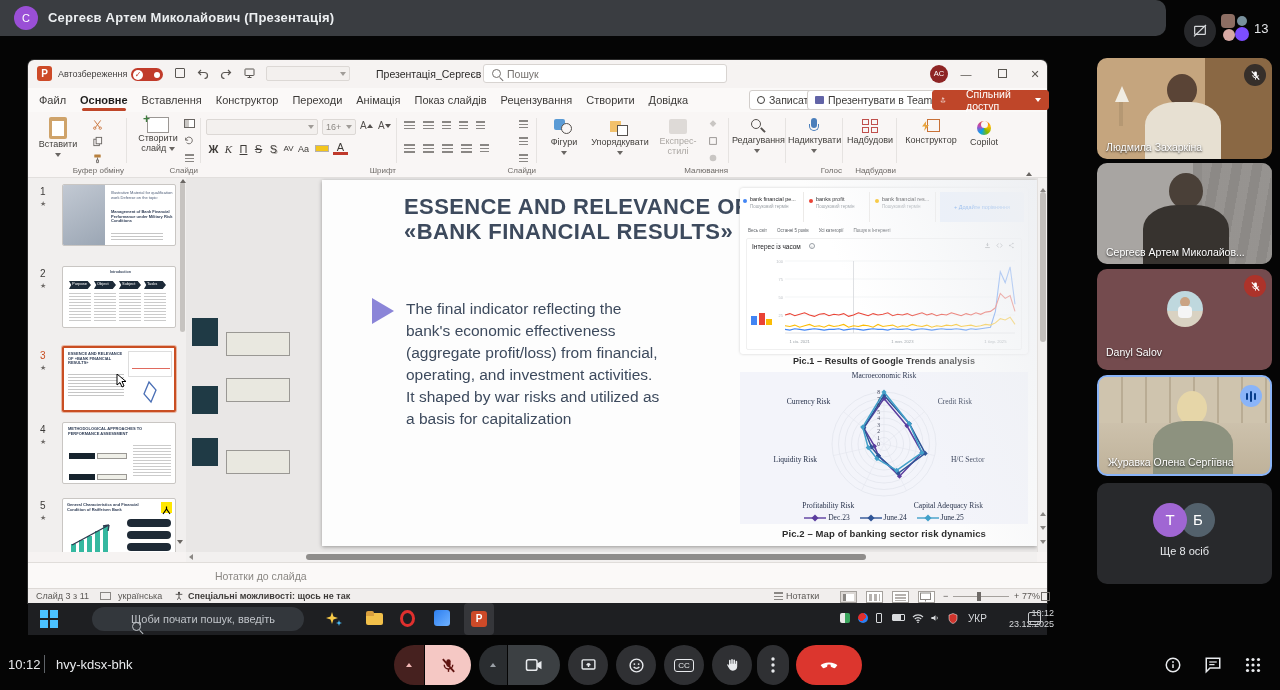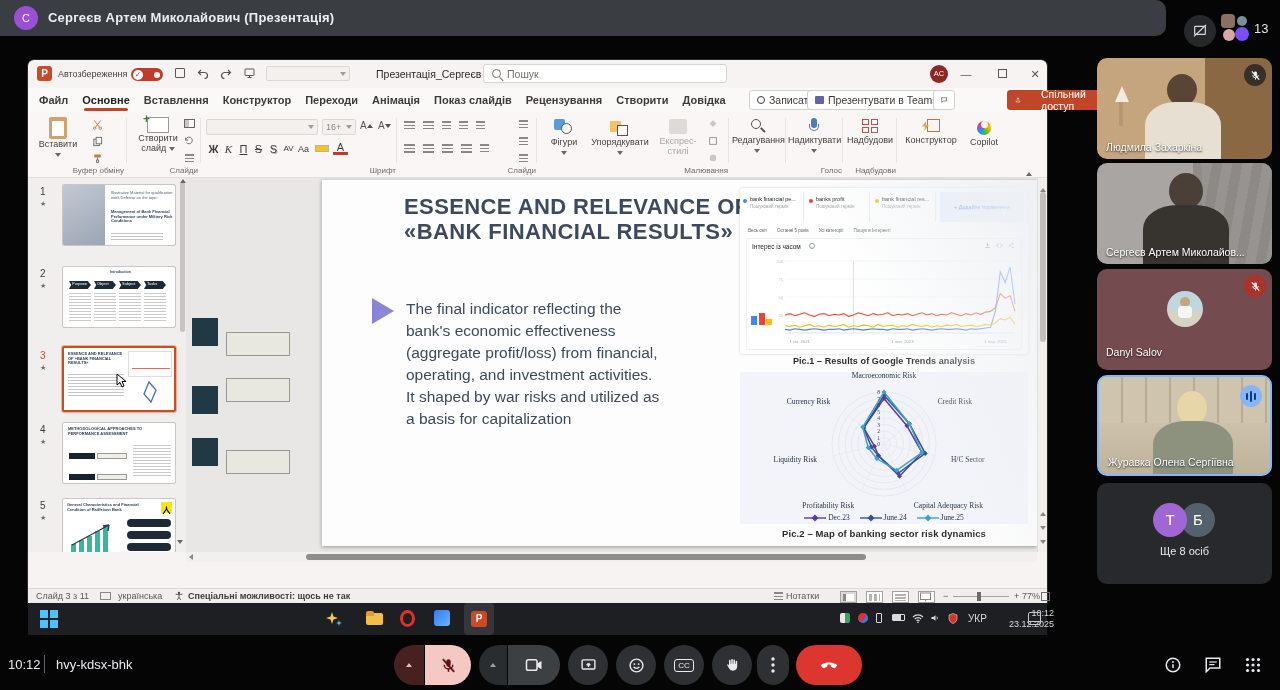--- a/index.html
+++ b/index.html
@@ -24,21 +24,21 @@
   .head{position:absolute;border-radius:50%;}
   .shou{position:absolute;border-radius:40% 40% 0 0;}
   
   .mb-btn{position:absolute;top:645px;height:40px;border-radius:20px;background:#2f3033;display:flex;align-items:center;justify-content:center;color:#e8eaed;}
   .mb-circle{width:40px;}
   .mb-txt{color:#e8eaed;font-size:13px;}
   
   .ppt{left:28px;top:60px;width:1019px;height:543px;background:#f6f3f2;border-radius:6px 6px 0 0;box-shadow:0 0 0 1px #2a2a2a;}
   .ppt .titlebar{position:absolute;left:0;top:0;width:100%;height:28px;}
   .qat-ic{position:absolute;top:7px;width:14px;height:14px;color:#5a5652;font-size:11px;text-align:center;line-height:14px;}
-  .tab{display:inline-block;margin:0 7px;font-size:11px;color:#3c3a38;line-height:24px;cursor:default;font-weight:bold;}
+  .tab{display:inline-block;margin:0 7px;font-size:11px;color:#3c3a38;line-height:24px;cursor:default;}
   .tab.active{font-weight:700;color:#1f1e1d;position:relative;}
   .tab.active::after{content:"";position:absolute;left:2px;right:2px;bottom:1px;height:3px;background:#bf4629;border-radius:2px;}
   .pillbtn{position:absolute;top:2px;height:20px;border:1px solid #d2cecb;border-radius:3px;background:#fff;font-size:10.5px;color:#3c3a38;display:flex;align-items:center;padding:0 7px;gap:4px;}
   .ribbon{position:absolute;left:0;top:52px;width:100%;height:66px;background:#f9f6f5;border-bottom:1px solid #e2dfdd;}
   .rsep{position:absolute;top:6px;bottom:14px;width:1px;background:#e6e3e1;}
   .rlabel{position:absolute;bottom:2px;font-size:8px;color:#6e6a67;text-align:right;}
   .rbtn-big{position:absolute;top:5px;text-align:center;font-size:9px;color:#43403d;}
   .rmini{position:absolute;width:14px;height:13px;font-size:10px;color:#6a6663;text-align:center;line-height:12px;}
   .fglyph{display:inline-block;font-size:11px;color:#3f3c39;width:15px;text-align:center;}
   .combo{background:#f3f0ee;border:1px solid #dcd8d5;border-radius:2px;color:#8c8884;font-size:9px;display:flex;align-items:center;justify-content:space-between;padding:0 3px;}
@@ -157,21 +157,21 @@
         </span>
       <span class="pillbtn" style="left:779px;">
           <span style="width:9px;height:8px;background:#6264a7;border-radius:1px;display:inline-block;"></span>
           <span>Презентувати в Teams</span>
         </span>
       <span class="pillbtn" style="left:905px;width:22px;justify-content:center;">
           <svg width="11" height="10" viewBox="0 0 24 22">
             <path d="M2 2h20v13H9l-6 5z" fill="none" stroke="#3c3a38" stroke-width="2.4"></path>
           </svg>
         </span>
-      <span class="pillbtn" style="left:979px;background:#bf4629;border-color:#bf4629;color:#fff;gap:20px;">
+      <span class="pillbtn" style="left:904px;background:#bf4629;border-color:#bf4629;color:#fff;gap:20px;">
           <svg width="10" height="10" viewBox="0 0 24 24">
             <path d="M12 3l5 5M12 3L7 8M12 3v12" stroke="#fff" stroke-width="2.6" fill="none"></path>
             <path d="M5 14v6h14v-6" stroke="#fff" stroke-width="2.4" fill="none"></path>
           </svg>
           <span>Спільний доступ</span>
           <span class="tri-d" style="color:#fff;"></span>
         </span>
     </div>
 
     <div class="ribbon">
@@ -599,20 +599,23 @@
       <span class="abs" style="left:2px;bottom:30px;"><span class="tri-u" style="border-bottom-color:#8a8784;"></span></span>
       <span class="abs" style="left:2px;bottom:16px;"><span class="tri-d" style="color:#8a8784;"></span></span>
       <span class="abs" style="left:2px;bottom:2px;"><span class="tri-d" style="color:#8a8784;"></span></span>
     </div>
 
     <div class="hscroll">
       <span class="abs" style="left:3px;top:2px;width:0;height:0;border-top:3px solid transparent;border-bottom:3px solid transparent;border-right:4px solid #8a8784;"></span>
       <div class="abs" style="left:120px;top:2px;width:560px;height:6px;background:#8f8d8b;border-radius:3px;"></div>
     </div>
 
+    <div class="notesbar">
+      <span class="abs" style="left:187px;top:7px;font-size:10.5px;color:#8a8783;">Нотатки до слайда</span>
+    </div>
 
     <div class="statusbar">
       <span class="abs" style="left:8px;top:2px;">Слайд 3 з 11</span>
       <span class="abs" style="left:72px;top:3px;width:11px;height:8px;border:1px solid #8a8784;"></span>
       <span class="abs" style="left:90px;top:2px;">українська</span>
       <svg class="abs" style="left:146px;top:2px;" width="10" height="10" viewBox="0 0 24 24">
           <circle cx="12" cy="4.5" r="2.5" fill="#3f3c3a"></circle>
           <path d="M4 8h16M12 8v7m0 0l-4 6m4-6l4 6" stroke="#3f3c3a" stroke-width="2" fill="none"></path>
         </svg>
       <span class="abs" style="left:160px;top:2px;font-weight:700;color:#3f3c3a;">Спеціальні можливості: щось не так</span>
@@ -643,20 +646,24 @@
     </div>
   </div>
 
   <div class="abs taskbar">
     <span class="tb-ic" style="left:12px;display:grid;grid-template-columns:8px 8px;gap:1.5px;">
       <span style="height:8px;background:#4cc2ff;"></span>
         <span style="height:8px;background:#4cc2ff;"></span>
         <span style="height:8px;background:#4cc2ff;"></span>
         <span style="height:8px;background:#4cc2ff;"></span>
     </span>
+    <div class="tb-search">
+      <span class="mag abs" style="left:10px;top:7px;color:#c0c4c9;"></span>
+      <span>Щоби почати пошук, введіть</span>
+    </div>
     <span class="tb-ic" style="left:296px;">
       <span class="star4" style="left:2px;top:2px;width:12px;height:12px;"></span>
       <span class="star4" style="left:12px;top:10px;width:6px;height:6px;background:#4cc2ff;"></span>
     </span>
     <span class="tb-ic" style="left:338px;">
       <span style="position:absolute;left:0;top:3px;width:17px;height:12px;background:#f2c04a;border-radius:2px;"></span>
       <span style="position:absolute;left:0;top:1px;width:8px;height:5px;background:#d99f3e;border-radius:2px 2px 0 0;"></span>
     </span>
     <span class="tb-ic" style="left:372px;">
       <span style="display:block;width:15px;height:17px;border:3.5px solid #e0302e;border-radius:50%;"></span>

